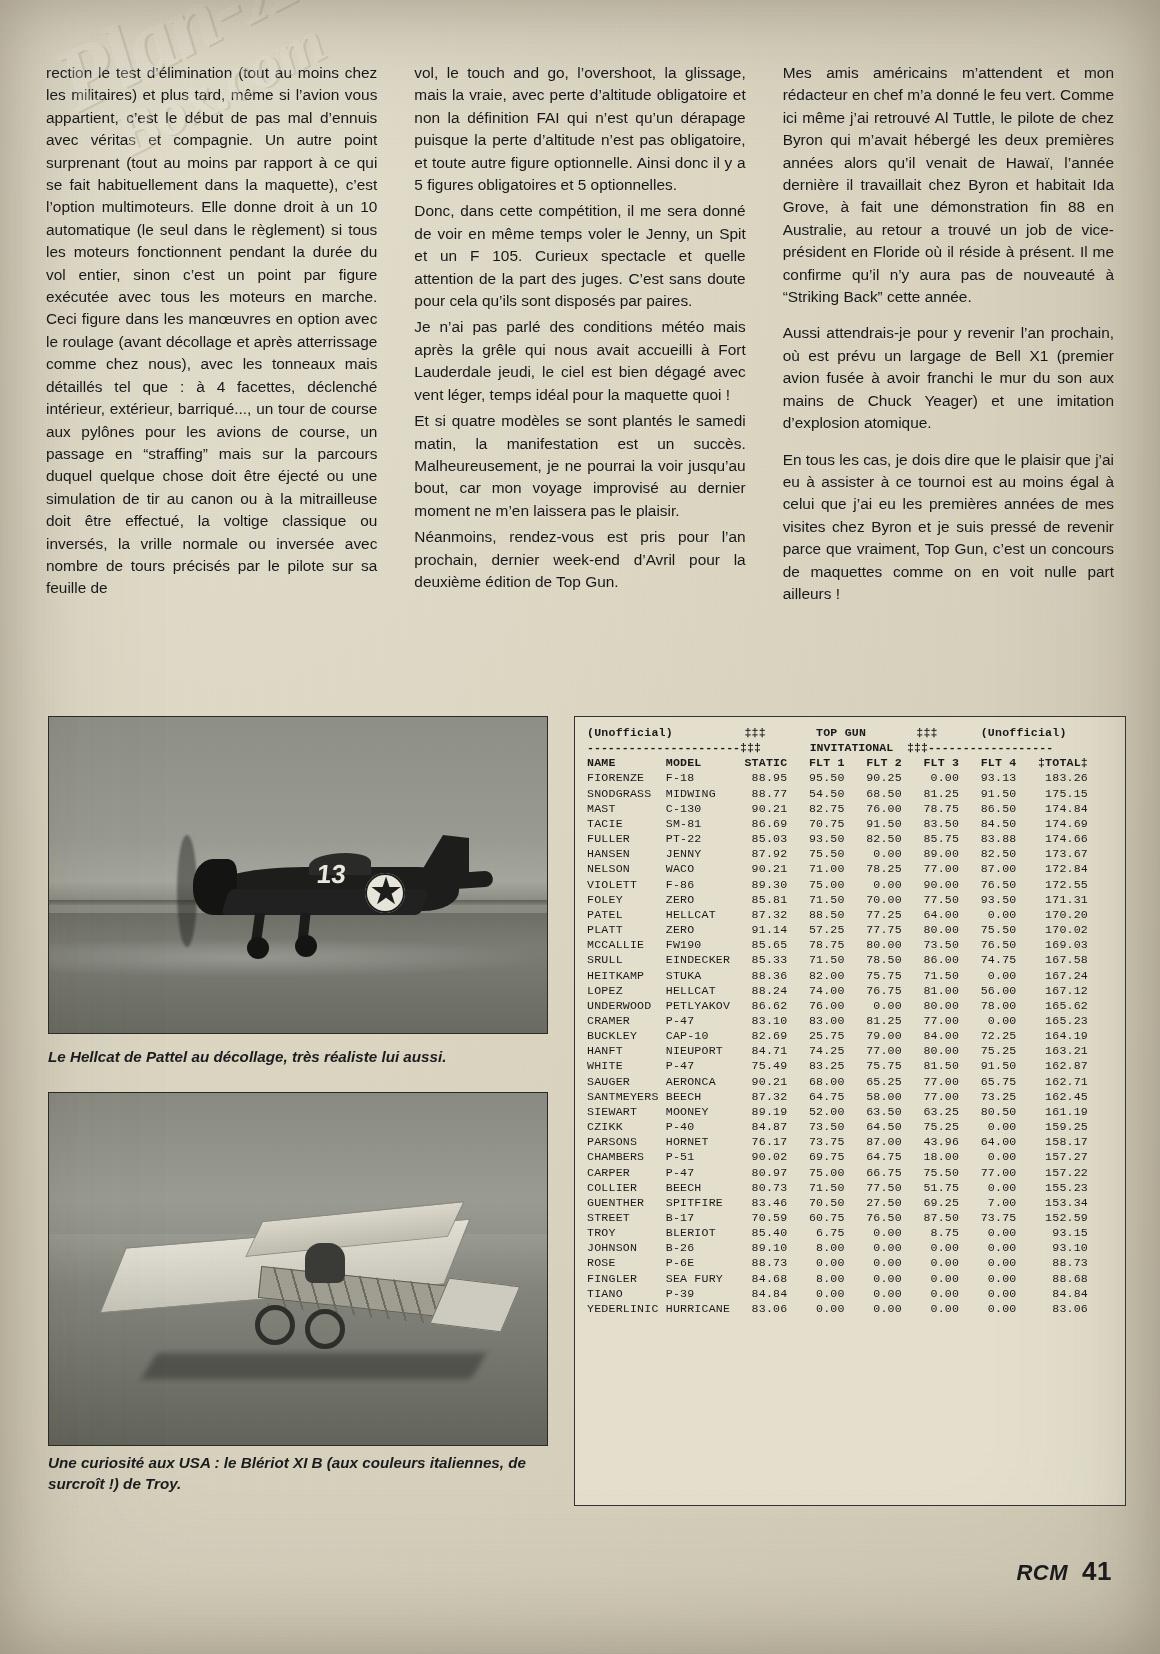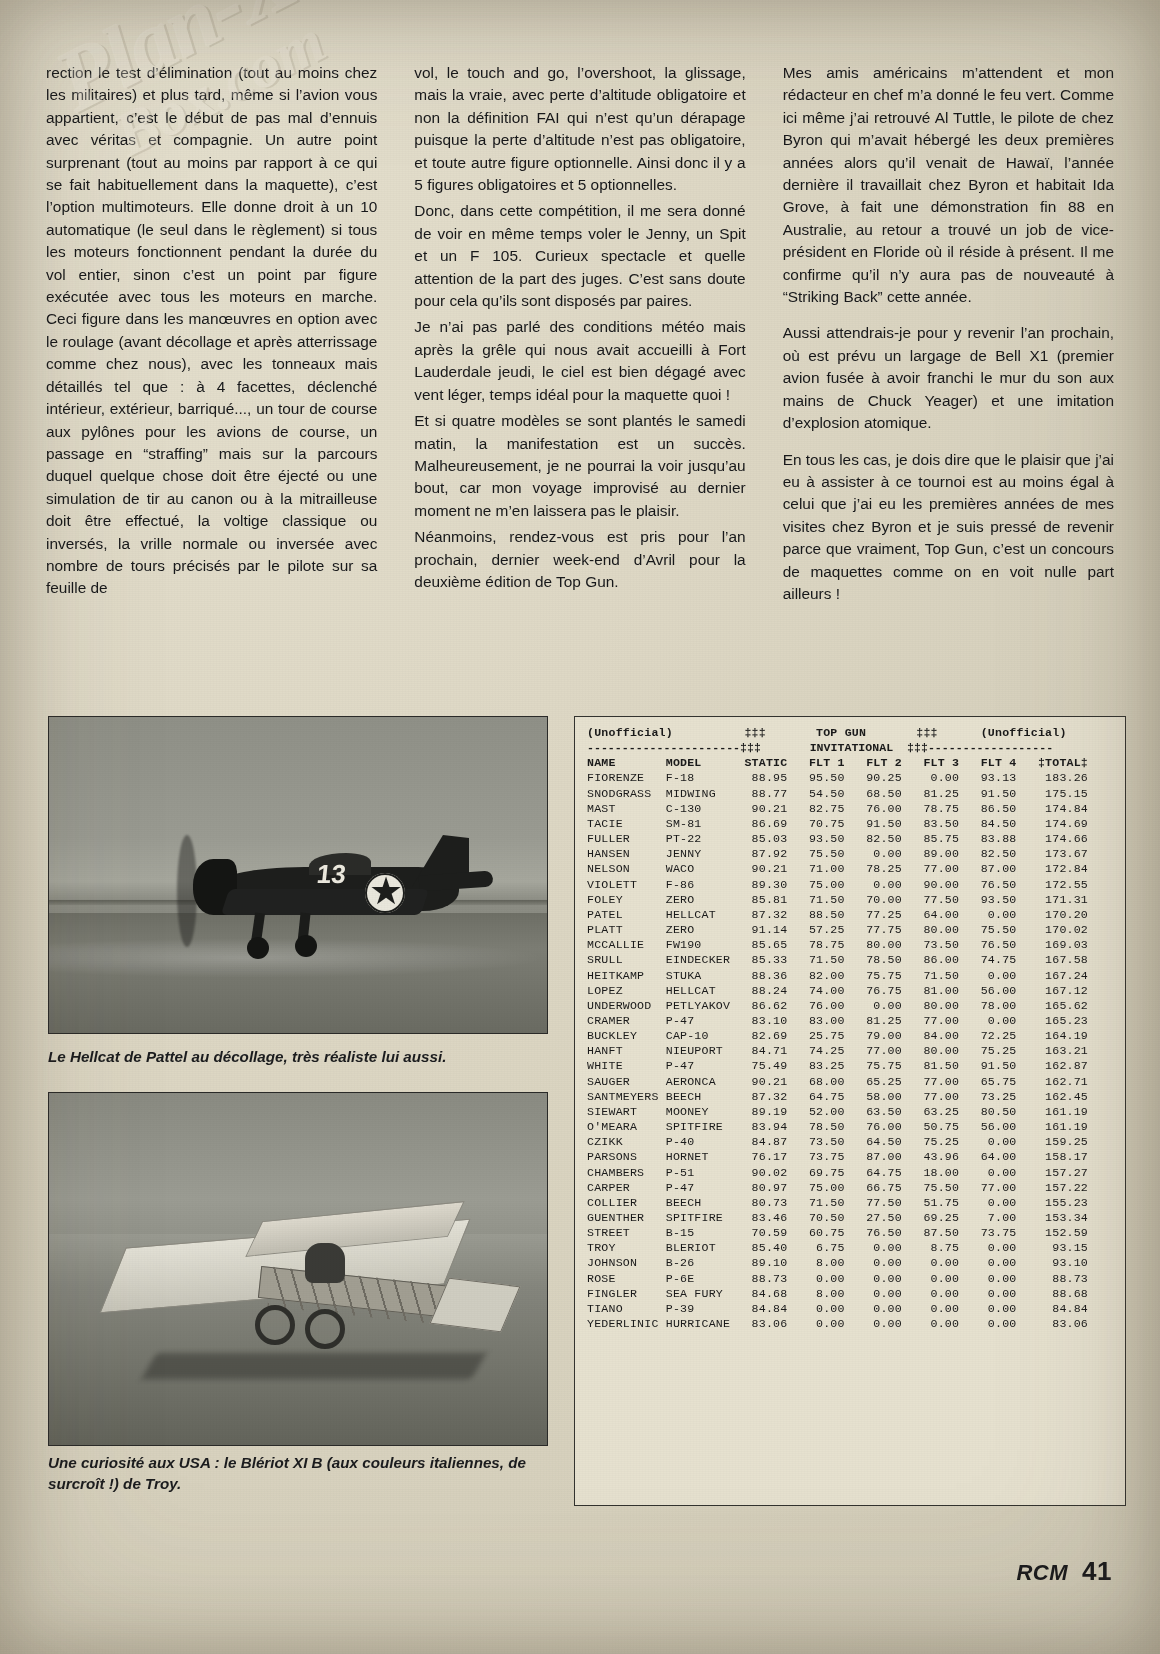--- a/index.html
+++ b/index.html
@@ -369,28 +369,27 @@
       <div class="res-line res-row">HEITKAMP   STUKA       88.36   82.00   75.75   71.50    0.00    167.24</div>
       <div class="res-line res-row">LOPEZ      HELLCAT     88.24   74.00   76.75   81.00   56.00    167.12</div>
       <div class="res-line res-row">UNDERWOOD  PETLYAKOV   86.62   76.00    0.00   80.00   78.00    165.62</div>
       <div class="res-line res-row">CRAMER     P-47        83.10   83.00   81.25   77.00    0.00    165.23</div>
       <div class="res-line res-row">BUCKLEY    CAP-10      82.69   25.75   79.00   84.00   72.25    164.19</div>
       <div class="res-line res-row">HANFT      NIEUPORT    84.71   74.25   77.00   80.00   75.25    163.21</div>
       <div class="res-line res-row">WHITE      P-47        75.49   83.25   75.75   81.50   91.50    162.87</div>
       <div class="res-line res-row">SAUGER     AERONCA     90.21   68.00   65.25   77.00   65.75    162.71</div>
       <div class="res-line res-row">SANTMEYERS BEECH       87.32   64.75   58.00   77.00   73.25    162.45</div>
       <div class="res-line res-row">SIEWART    MOONEY      89.19   52.00   63.50   63.25   80.50    161.19</div>
-      <div class="res-line res-row">O'MEARA    SPITFIRE    83.94   78.50   76.00   50.75   56.00    161.19</div>
       <div class="res-line res-row">CZIKK      P-40        84.87   73.50   64.50   75.25    0.00    159.25</div>
       <div class="res-line res-row">PARSONS    HORNET      76.17   73.75   87.00   43.96   64.00    158.17</div>
       <div class="res-line res-row">CHAMBERS   P-51        90.02   69.75   64.75   18.00    0.00    157.27</div>
       <div class="res-line res-row">CARPER     P-47        80.97   75.00   66.75   75.50   77.00    157.22</div>
       <div class="res-line res-row">COLLIER    BEECH       80.73   71.50   77.50   51.75    0.00    155.23</div>
       <div class="res-line res-row">GUENTHER   SPITFIRE    83.46   70.50   27.50   69.25    7.00    153.34</div>
-      <div class="res-line res-row">STREET     B-15        70.59   60.75   76.50   87.50   73.75    152.59</div>
+      <div class="res-line res-row">STREET     B-17        70.59   60.75   76.50   87.50   73.75    152.59</div>
       <div class="res-line res-row">TROY       BLERIOT     85.40    6.75    0.00    8.75    0.00     93.15</div>
       <div class="res-line res-row">JOHNSON    B-26        89.10    8.00    0.00    0.00    0.00     93.10</div>
       <div class="res-line res-row">ROSE       P-6E        88.73    0.00    0.00    0.00    0.00     88.73</div>
       <div class="res-line res-row">FINGLER    SEA FURY    84.68    8.00    0.00    0.00    0.00     88.68</div>
       <div class="res-line res-row">TIANO      P-39        84.84    0.00    0.00    0.00    0.00     84.84</div>
       <div class="res-line res-row">YEDERLINIC HURRICANE   83.06    0.00    0.00    0.00    0.00     83.06</div>
     </div>
 
   <div class="folio">
     <span class="rcm">RCM</span><span class="num">41</span>

